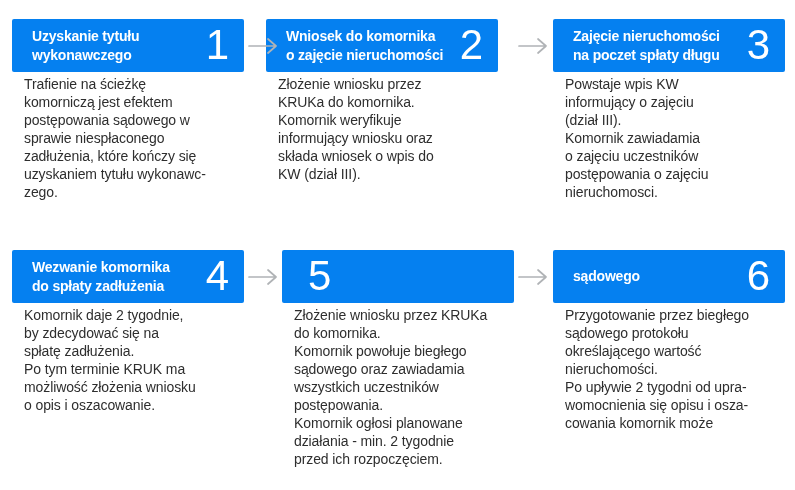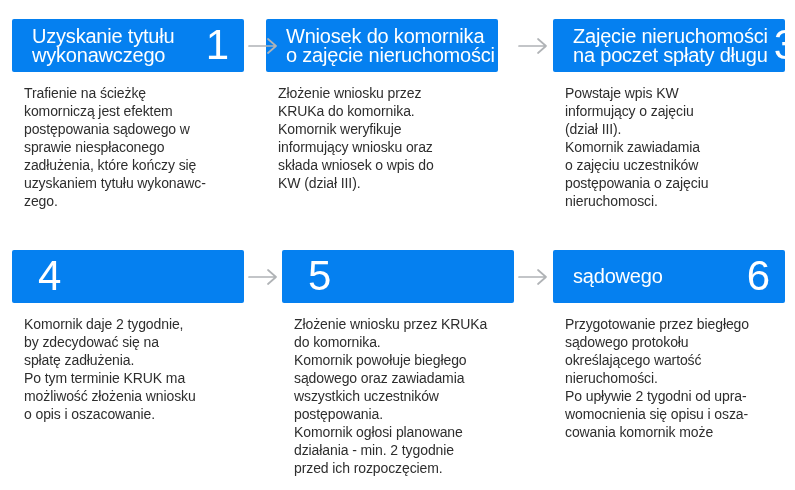--- a/index.html
+++ b/index.html
@@ -23,29 +23,29 @@
   .pos-4{left:12px;top:250px;}
   .pos-5{left:282px;top:250px;}
   .pos-6{left:553px;top:250px;}
   .step-header{
     background:var(--accent);
     height:53px;width:232px;
     border-radius:2px;
     display:flex;align-items:center;justify-content:space-between;
     padding:0 15px 0 20px;
   }
-  .step-title{color:var(--header-text);font-weight:400;font-size:20px;line-height:19px;letter-spacing:-0.2px;}
+  .step-title{color:var(--header-text);font-weight:700;font-size:14px;line-height:19px;letter-spacing:-0.2px;}
   .title-line{display:block;white-space:pre;}
   .step-number{
     color:var(--header-text);
     font-size:42px;font-weight:300;line-height:1;
     flex:0 0 auto;margin-left:6px;margin-top:-2px;
   }
   .step-body{
-    margin-top:12px;
+    margin-top:3px;
     padding-left:12px;
     width:250px;
     color:var(--body-text);
     font-size:14px;line-height:18px;letter-spacing:-0.1px;
     white-space:pre-line;
   }
   .arrow{position:absolute;width:30px;height:22px;}
   .arrow-1{left:248px;top:35px;}
   .arrow-2{left:518px;top:35px;}
   .arrow-3{left:248px;top:266px;}
@@ -103,20 +103,24 @@
 informujący o zajęciu
 (dział III).
 Komornik zawiadamia
 o zajęciu uczestników
 postępowania o zajęciu
 nieruchomosci.</div>
   </div>
 
   <div class="step pos-4">
     <div class="step-header">
+      <div class="step-title">
+        <span class="title-line">Wezwanie komornika</span>
+        <span class="title-line">do spłaty zadłużenia</span>
+      </div>
       <div class="step-number">4</div>
     </div>
     <div class="step-body">Komornik daje 2 tygodnie,
 by zdecydować się na
 spłatę zadłużenia.
 Po tym terminie KRUK ma
 możliwość złożenia wniosku
 o opis i oszacowanie.</div>
   </div>
 

